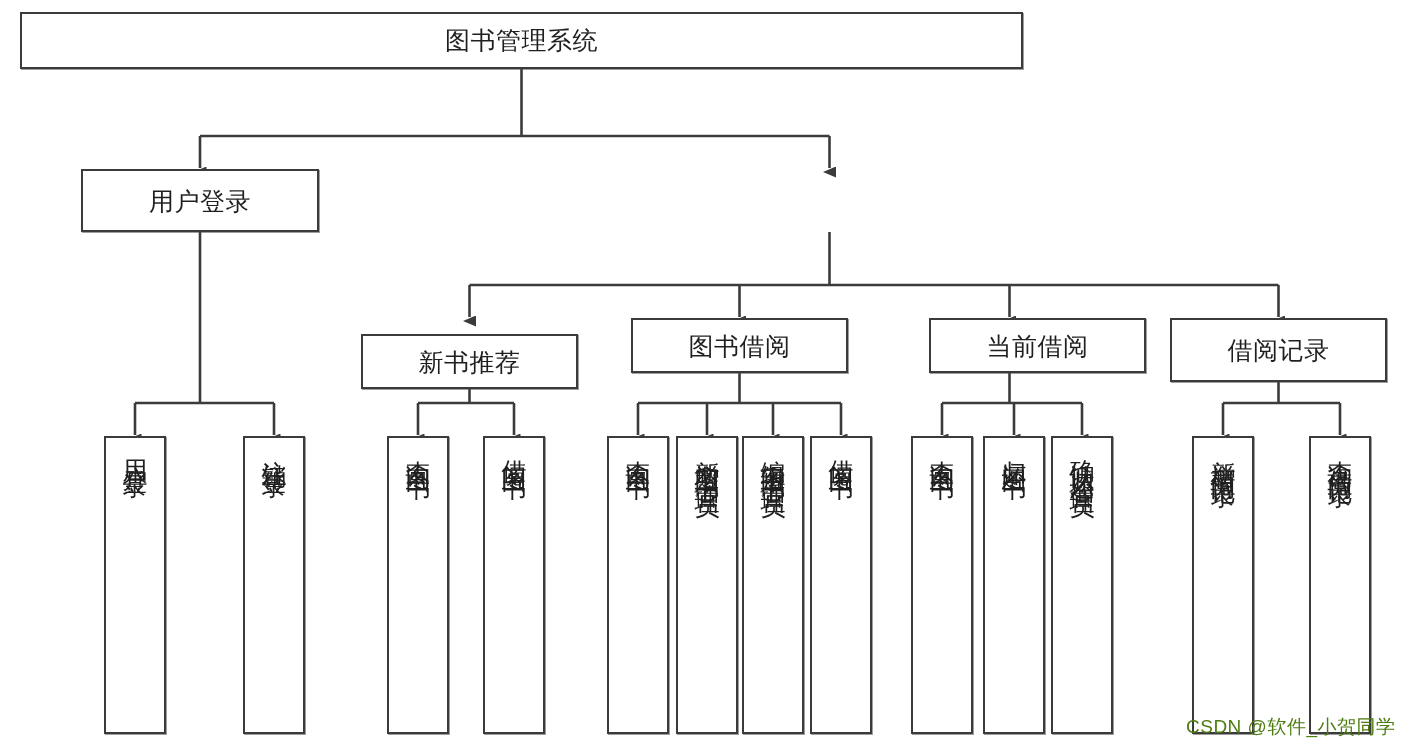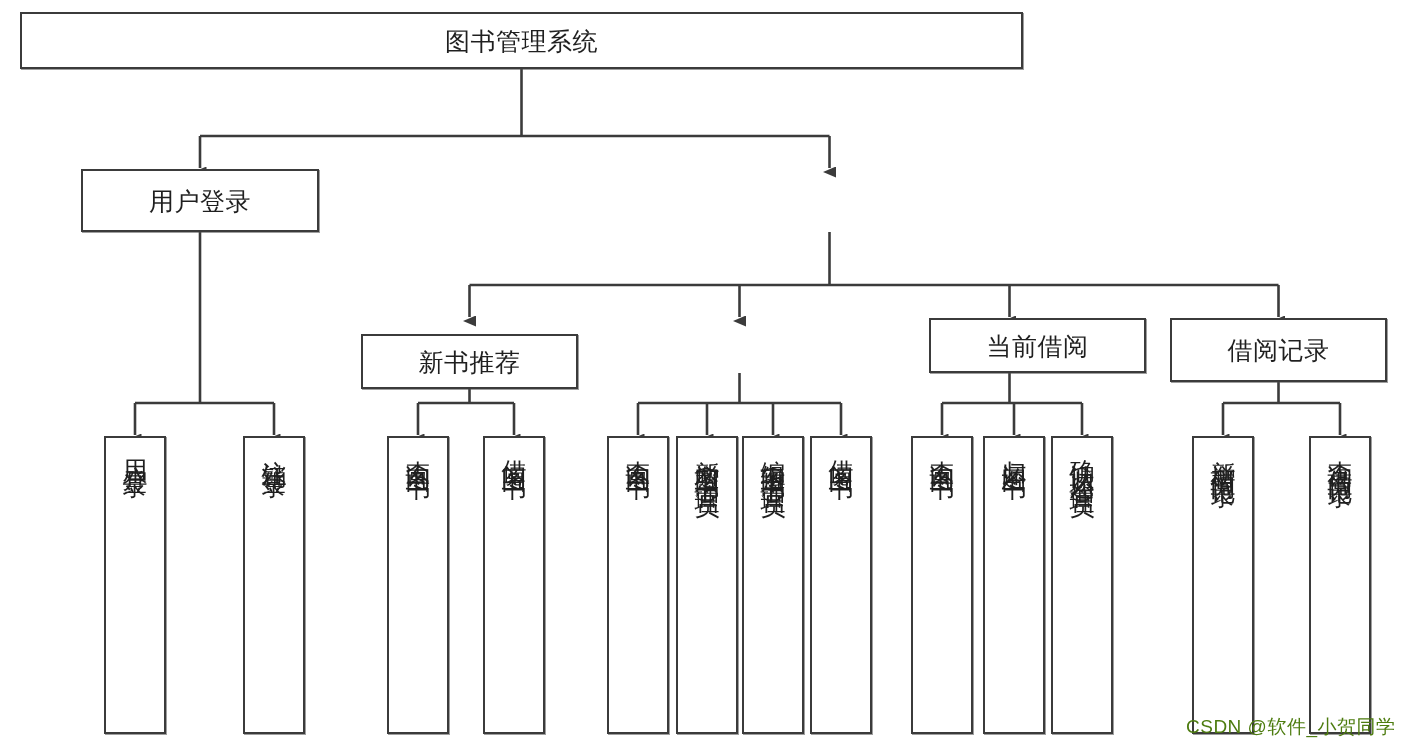--- a/index.html
+++ b/index.html
@@ -118,30 +118,33 @@
         <path d="M 942 403 L 942 435" marker-end="url(#arrowhead)"></path>
         <path d="M 1014 403 L 1014 435" marker-end="url(#arrowhead)"></path>
         <path d="M 1082 403 L 1082 435" marker-end="url(#arrowhead)"></path>
         <path d="M 1278.5 373 L 1278.5 403"></path>
         <path d="M 1223 403 L 1340 403"></path>
         <path d="M 1223 403 L 1223 435" marker-end="url(#arrowhead)"></path>
         <path d="M 1340 403 L 1340 435" marker-end="url(#arrowhead)"></path>
       </g>
   </svg>
 
-  <div class="node h root" style="left: 20px; top: 12px; width: 1003px; height: 57px;">
+  <div class="node h root" style="left: 20px; top: 12px; width: 1003px; height: 57px; font-family: Liberation Serif, serif;">
     <span class="label">图书管理系统</span>
   </div>
 
   <div class="node h" style="left: 81px; top: 169px; width: 238px; height: 63px;">
     <span class="label">用户登录</span>
   </div>
 
   <div class="node h" style="left: 361px; top: 334px; width: 217px; height: 55px;">
     <span class="label">新书推荐</span>
+  </div>
+  <div class="node h" style="left: 631px; top: 318px; width: 217px; height: 55px;">
+    <span class="label">图书借阅</span>
   </div>
   <div class="node h" style="left: 901px; top: 318px; width: 217px; height: 55px; margin-left: 28px;">
     <span class="label">当前借阅</span>
   </div>
   <div class="node h" style="left: 1170px; top: 318px; width: 217px; height: 64px;">
     <span class="label">借阅记录</span>
   </div>
 
   <div class="node v" style="left: 104px; top: 436px; width: 62px; height: 298px;">
     <span class="label">用户登录</span>

